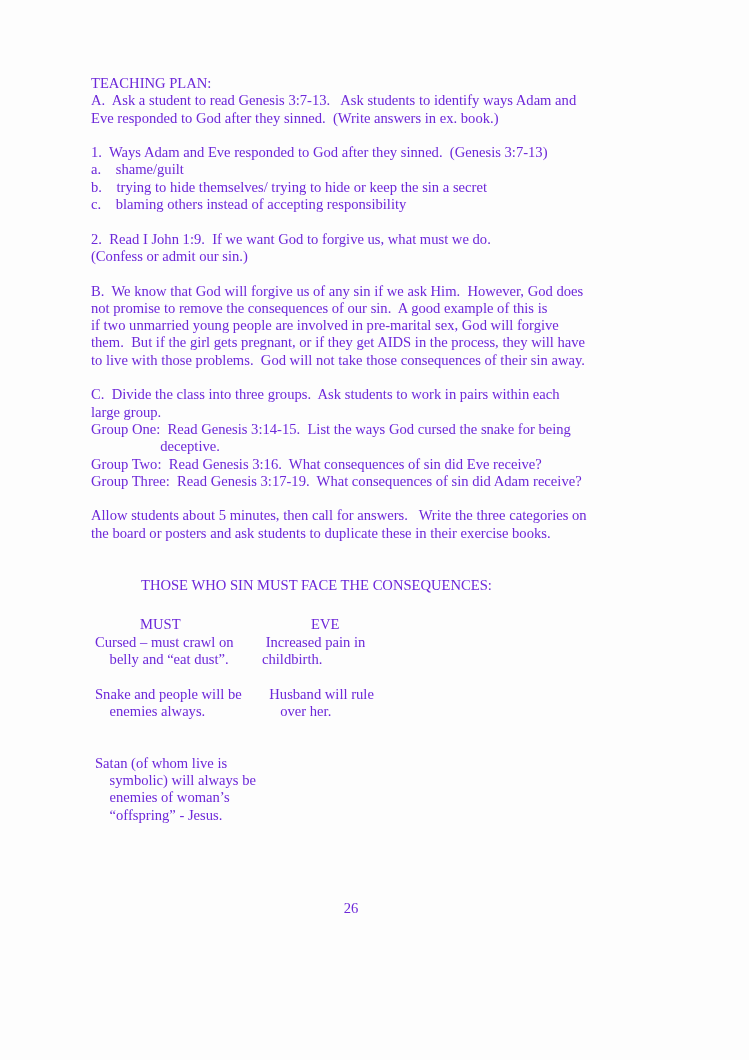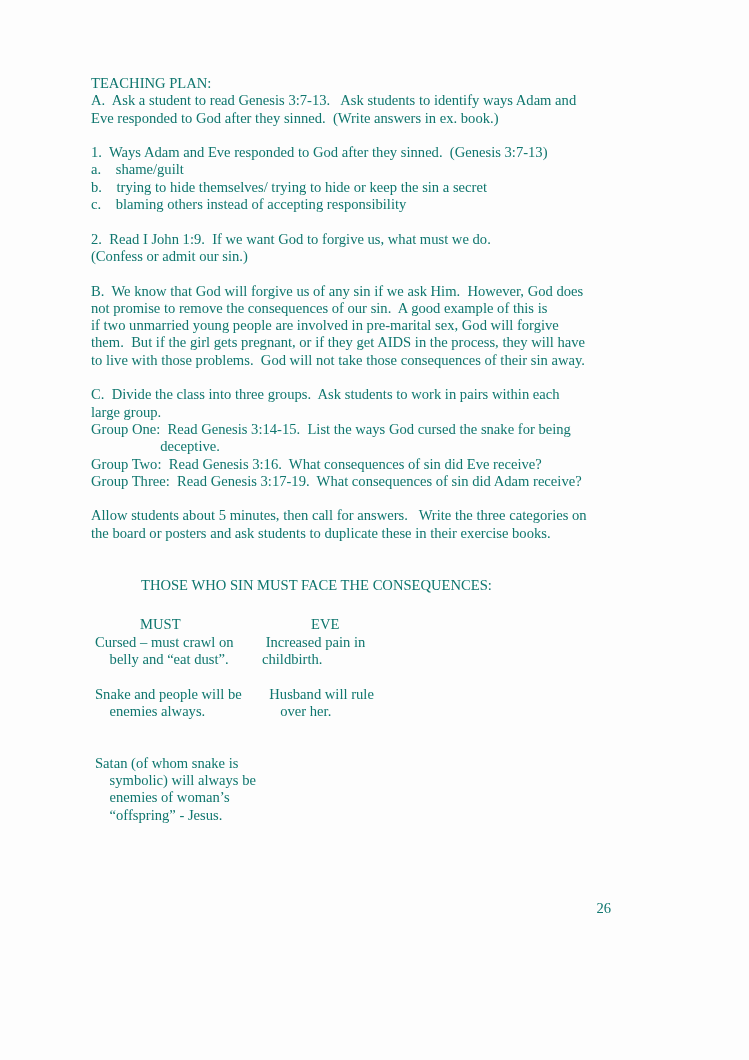--- a/index.html
+++ b/index.html
@@ -10,21 +10,21 @@
   .page {
     position: relative;
     width: 700px;
     height: 1060px;
     background: #fdfdfd;
     box-sizing: border-box;
     padding: 75px 90px 0 91px;
     font-family: "Liberation Serif", "DejaVu Serif", serif;
     font-size: 14.6px;
     line-height: 17.3px;
-    color: #0f766e;
+    color: #6d28d9;
     overflow: hidden;
   }
   .para {
     margin: 0 0 17.3px 0;
     white-space: pre;
   }
   .cons-heading {
     margin: 35px 0 22px 50px;
     font-size: 14.6px;
     font-weight: normal;
@@ -44,21 +44,21 @@
   }
   .col-snake .col-header { padding-left: 45px; }
   .col-eve   .col-header { padding-left: 49px; }
   .col-adam  .col-header { padding-left: 58px; }
   .col-body {
     white-space: pre;
   }
   .page-footer {
     margin-top: 76px;
     width: 520px;
-    text-align: right;
+    text-align: center;
     white-space: pre;
   }
 </style>
 </head>
 <body>
 
 <div class="page">
 
   <p class="para">TEACHING PLAN:
 A.  Ask a student to read Genesis 3:7-13.   Ask students to identify ways Adam and
@@ -93,21 +93,21 @@
   <div class="cons-table">
     <div class="col col-snake">
       <div class="col-header">MUST</div>
       <div class="col-body">Cursed – must crawl on
     belly and “eat dust”.
 
 Snake and people will be
     enemies always.
 
 
-Satan (of whom snake is
+Satan (of whom live is
     symbolic) will always be
     enemies of woman’s
     “offspring” - Jesus.</div>
     </div>
     <div class="col col-eve">
       <div class="col-header">EVE</div>
       <div class="col-body"> Increased pain in
 childbirth.
 
   Husband will rule

